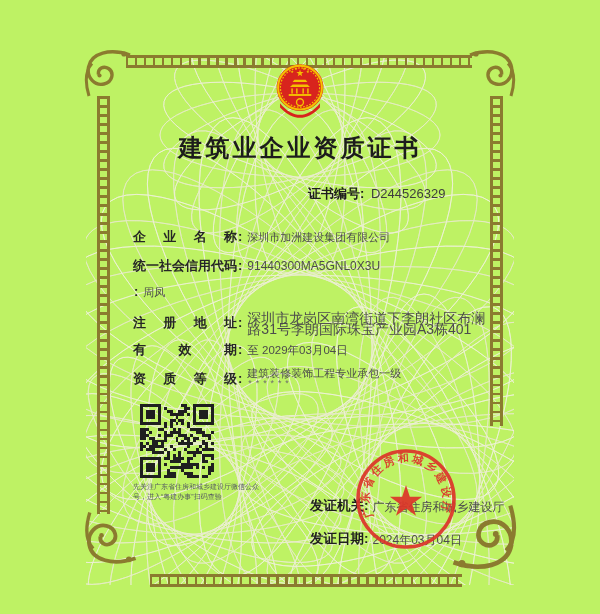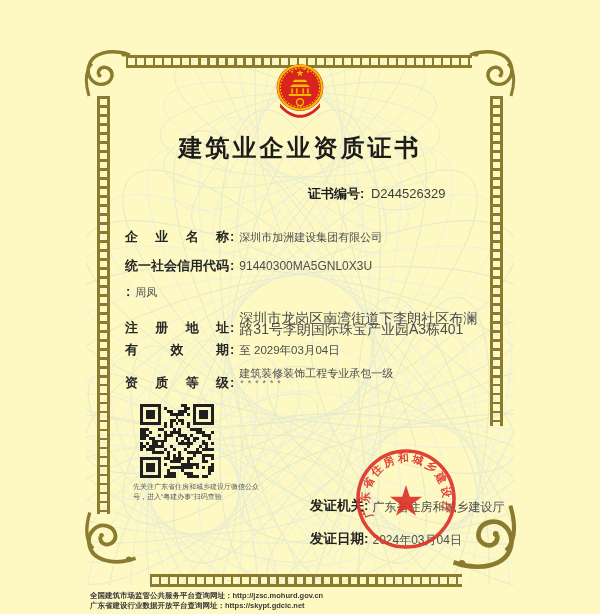--- a/index.html
+++ b/index.html
@@ -1,16 +1,16 @@
 <!DOCTYPE html>
 <html><head>
 <meta charset="utf-8">
 <style>
   html,body{margin:0;padding:0;background:#fff;}
-  .page{position:relative;width:600px;height:614px;background:#fef9c3;overflow:hidden;
+  .page{position:relative;width:600px;height:614px;background:#bef264;overflow:hidden;
         font-family:"Liberation Sans","DejaVu Sans",sans-serif;color:#222;}
   
   .guilloche-wrap{position:absolute;left:86px;top:57px;width:428px;height:528px;overflow:hidden;z-index:1;}
   
   .h-ladder,.v-ladder{position:absolute;z-index:2;box-sizing:border-box;}
   .h-ladder{height:13px;border-top:3px solid #8b7b2f;border-bottom:3px solid #8b7b2f;
             background:repeating-linear-gradient(90deg,#8b7b2f 0 2.5px,transparent 2.5px 9px);}
   .v-ladder{width:13px;border-left:3px solid #8b7b2f;border-right:3px solid #8b7b2f;
             background:repeating-linear-gradient(180deg,#8b7b2f 0 2.5px,transparent 2.5px 9px);}
   .ladder-top{left:126px;top:55px;width:346px;}
@@ -23,21 +23,21 @@
   .fl-bl{left:82px;top:508px;width:58px;height:58px;transform:scaleY(-1);}
   .fl-br{left:448px;top:500px;width:72px;height:72px;transform:scale(-1,-1);}
   
   .content{position:absolute;inset:0;z-index:3;}
   .emblem{position:absolute;left:274px;top:62px;width:52px;height:58px;}
   .cert-title{position:absolute;left:0;top:132px;width:600px;text-align:center;
               font-size:24px;font-weight:bold;color:#1c1c1c;letter-spacing:3px;}
   .cert-no{position:absolute;left:308px;top:185px;font-size:13px;}
   .cert-no .lab{font-weight:bold;color:#1d1d1d;}
   .cert-no .val{color:#3e3e3e;margin-left:3px;}
-  .row{position:absolute;left:125px;display:flex;align-items:flex-end;}
+  .row{position:absolute;left:133px;display:flex;align-items:center;}
   .flabel{display:inline-block;width:104px;font-size:13px;font-weight:bold;color:#262626;
           text-align:justify;text-align-last:justify;line-height:15px;}
   .fcolon{font-size:13px;font-weight:bold;color:#262626;margin:0 5px 0 1px;line-height:15px;}
   .fvalue{color:#4c4c4c;line-height:13px;padding-top:2px;}
   .v-md{font-size:11px;}
   .v-code{font-size:12px;padding-top:1.5px;}
   .v-sm{font-size:14px;max-width:240px;line-height:11px;padding-top:3px;}
   .v-lg{font-size:11.5px;}
   .grade-box{display:flex;flex-direction:column;font-family:Liberation Mono, monospace;}
   .grade-note{font-size:9px;color:#6b6b6b;letter-spacing:2px;margin-top:0;line-height:9px;}
@@ -598,19 +598,15 @@
       <defs>
         <path id="sealArc" d="M -32.6 17.2 A 37 37 0 1 1 32.6 17.2" fill="none"></path>
       </defs>
       <circle cx="0" cy="0" r="48" fill="none" stroke="#dd342a" stroke-width="3.6"></circle>
       <use href="#star" fill="#dd342a" transform="translate(0,3) scale(17)"></use>
       <text fill="#dd342a" font-size="11" font-weight="bold" letter-spacing="1">
         <textPath href="#sealArc" startOffset="0" textLength="148" lengthAdjust="spacing">广东省住房和城乡建设厅</textPath>
       </text>
     </svg>
 
-    <div class="footer">
-      <div>全国建筑市场监管公共服务平台查询网址：http://jzsc.mohurd.gov.cn</div>
-      <div>广东省建设行业数据开放平台查询网址：https://skypt.gdcic.net</div>
-    </div>
 
   </div>
 </div>
 
 </body></html>

